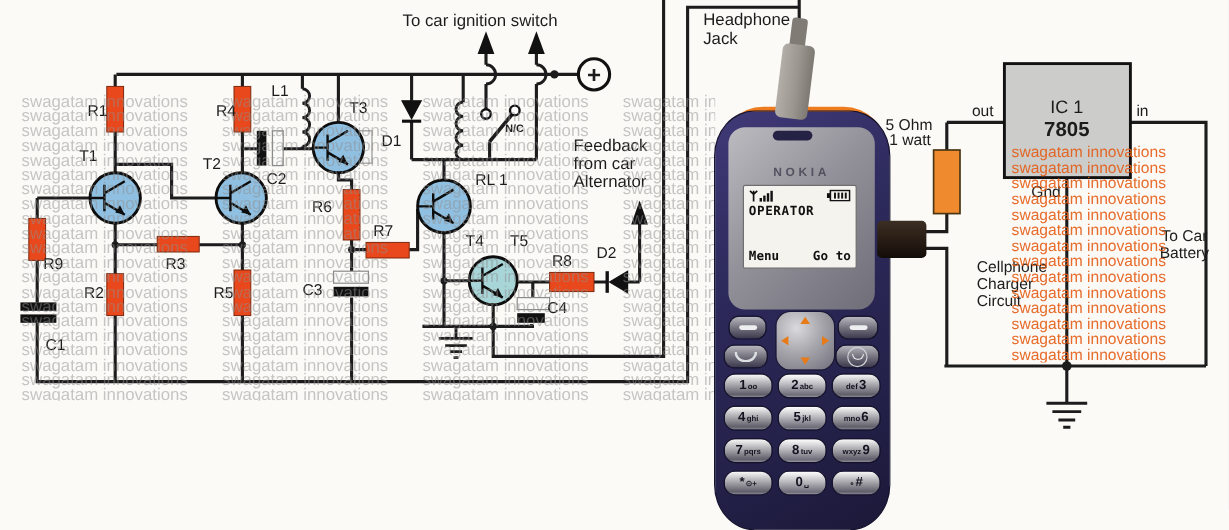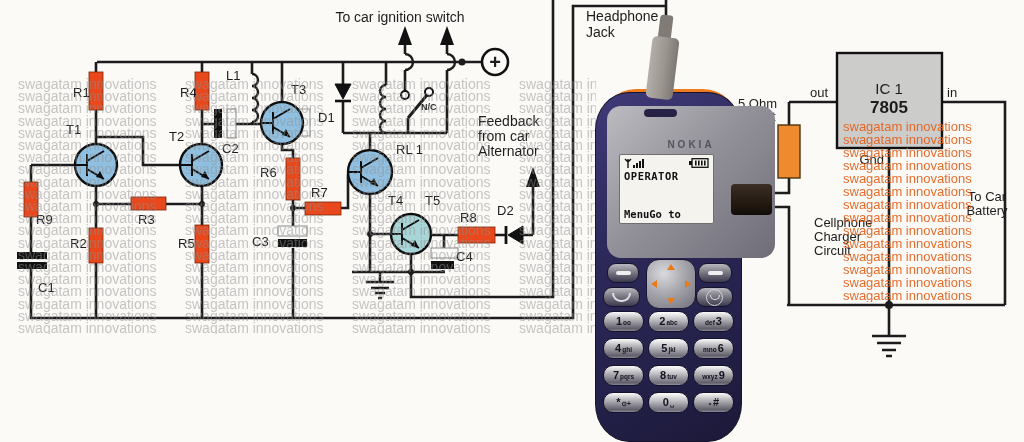--- a/index.html
+++ b/index.html
@@ -21,31 +21,31 @@
   .wm .wm-cell{display:inline-block;width:167px;}
   .wm-right .wm-cell{width:146px;}
 
   
   #phone{position:absolute;left:595px;top:92px;width:145px;height:348px;z-index:3;}
   .phone-trim{position:absolute;left:5px;top:-3px;width:139px;height:310px;border-radius:36px;}
   .phone-body{position:absolute;left:0;top:0;width:145px;height:348px;
       border-radius:34px/38px;border:1px solid #16142e;
       background:linear-gradient(150deg,#403a78 0%,#2d2a5c 35%,#232048 75%,#1b1838 100%);}
   .phone-face{position:absolute;left:11px;top:13px;width:122px;height:152px;border-radius:14px;
-      background:linear-gradient(135deg,#bcbbc0 0%,#93929a 45%,#6f6d78 100%);padding-left:46px;}
+      background:linear-gradient(135deg,#bcbbc0 0%,#93929a 45%,#6f6d78 100%);}
   .speaker{position:absolute;left:37px;top:3px;width:33px;height:8px;border-radius:4px;background:#252245;}
   .brand{position:absolute;left:0;top:33px;width:100%;text-align:center;
       font-size:10px;font-weight:bold;letter-spacing:3px;color:#54525f;}
   .screen{position:absolute;left:12px;top:48px;width:95px;height:70px;background:#f4f3ee;
       border:1px solid #6f6f6f;border-radius:2px;display:flex;flex-direction:column;padding:3px 4px;box-sizing:border-box;
       font-family:"DejaVu Sans Mono",monospace;color:#111;}
   .screen-top{display:flex;justify-content:space-between;align-items:flex-start;height:11px;}
   .operator{text-align:left;font-size:10.5px;font-weight:bold;letter-spacing:.5px;margin-top:1px;}
   .screen-fill{flex:1;}
-  .screen-bottom{display:flex;justify-content:flex-start;font-size:10.5px;font-weight:bold;}
+  .screen-bottom{display:flex;justify-content:space-between;font-size:10.5px;font-weight:bold;}
   .pkey,.softkey{position:absolute;border-radius:9px;border:1px solid #15132b;
       background:linear-gradient(180deg,#f2f2f3 0%,#b5b4bb 30%,#5e5c68 85%,#8b8994);
       display:flex;align-items:center;justify-content:center;box-sizing:border-box;}
   .softkey{background:linear-gradient(180deg,#b9b8c0 0%,#76747f 50%,#3c394e 100%);}
   .skbar{width:15px;height:4px;border-radius:2px;background:#eceef0;}
   .handset{width:15px;height:7px;border:2px solid #dde0e2;border-top:none;border-radius:0 0 9px 9px;}
   .endring{width:15px;height:15px;border:1.5px solid #cfd2d5;border-radius:50%;
       display:flex;align-items:center;justify-content:center;}
   .endring .handset{width:8px;height:4px;border-width:1.5px;}
   .dpad{position:absolute;left:50px;top:166px;width:48px;height:48px;border-radius:13px;

